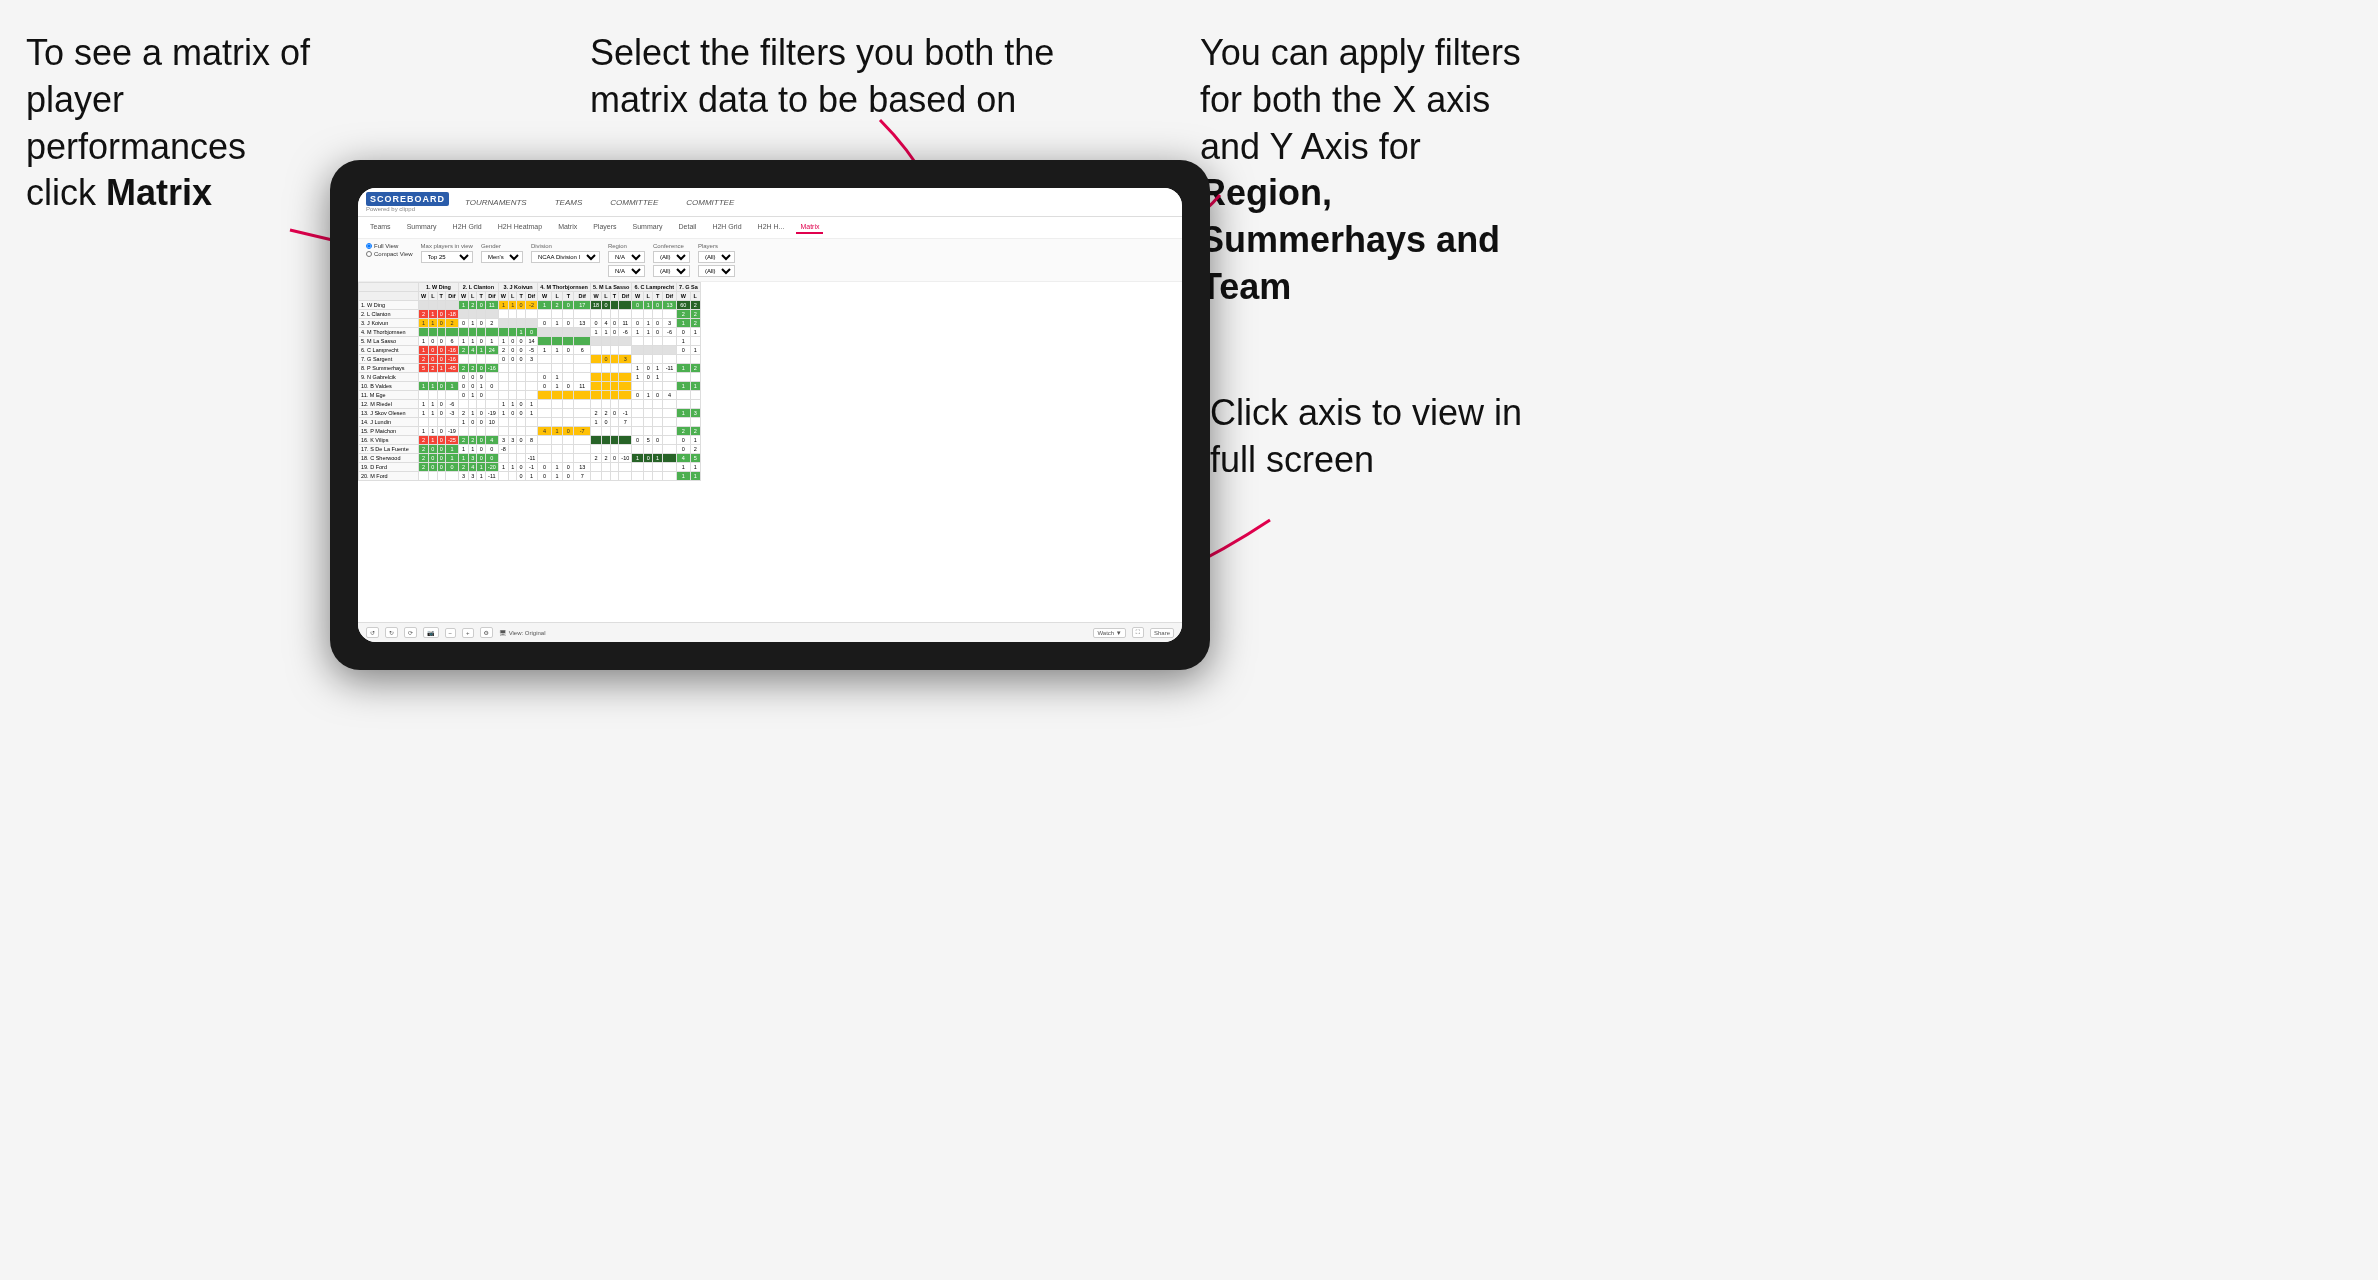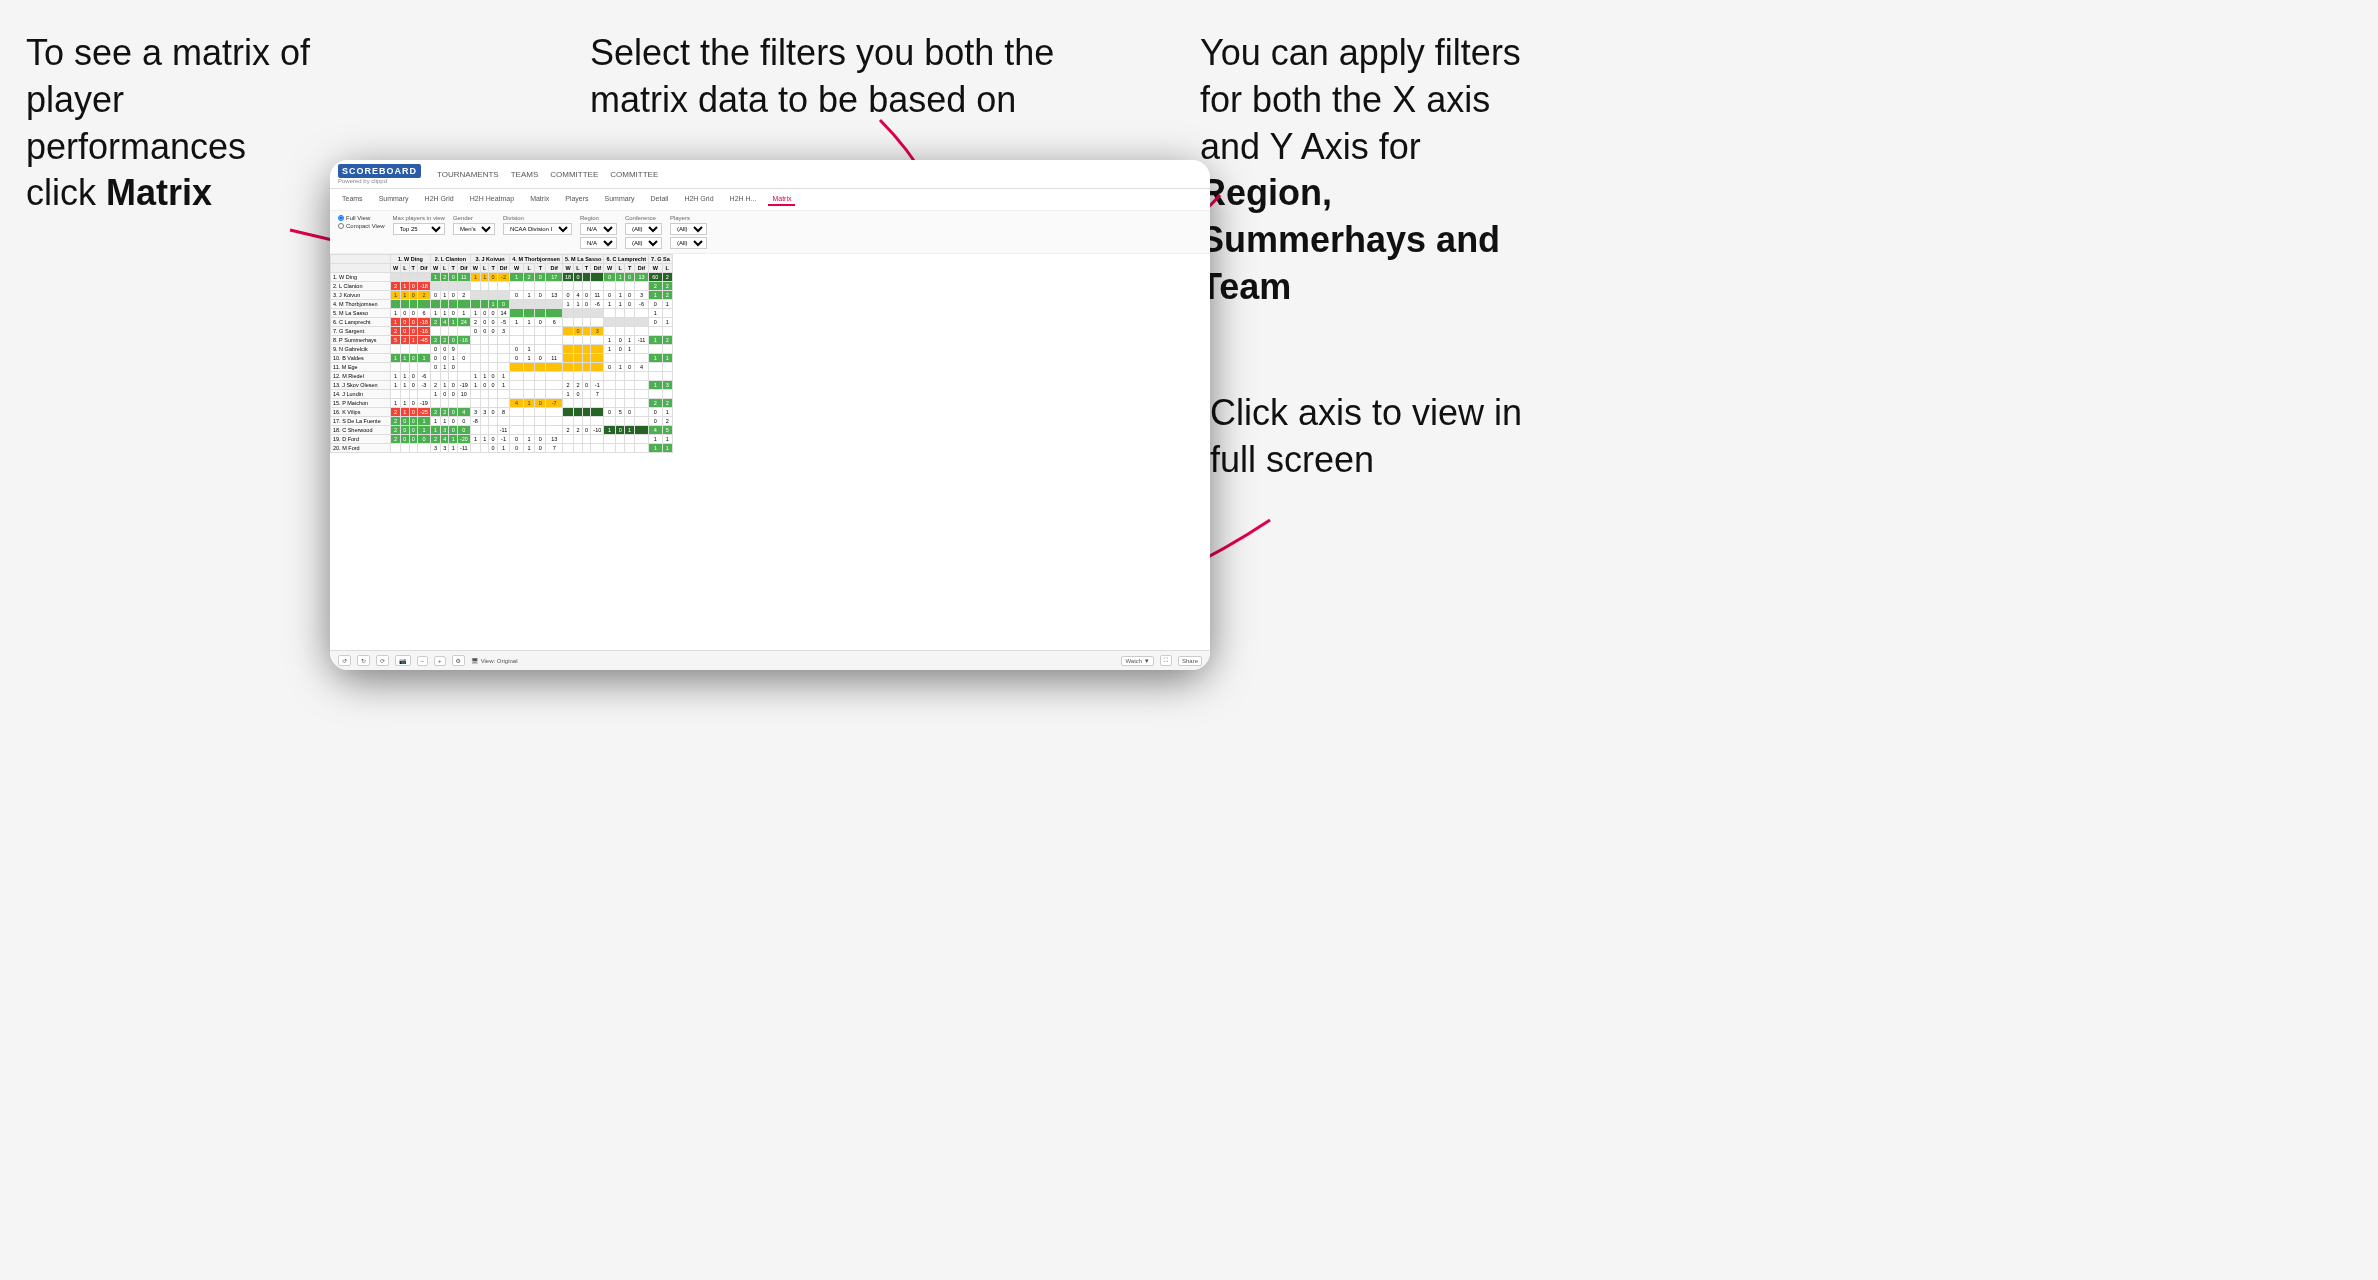--- a/index.html
+++ b/index.html
@@ -46,21 +46,21 @@
     
     .tablet-frame {
       position: absolute;
       top: 160px;
       left: 330px;
       width: 880px;
       height: 510px;
       background: #1a1a1a;
       border-radius: 30px;
       box-shadow: 0 10px 40px rgba(0,0,0,0.5);
-      padding: 0;
+      padding: 28px;
     }
     .tablet-screen {
       width: 100%;
       height: 100%;
       background: #fff;
       border-radius: 18px;
       overflow: hidden;
       position: relative;
     }
 
@@ -85,23 +85,24 @@
       background: #2a5caa;
       color: #fff;
       font-size: 9px;
       font-weight: 900;
       padding: 2px 4px;
       border-radius: 2px;
       letter-spacing: 1px;
     }
     .nav-items {
       display: flex;
-      gap: 12px;
+      gap: 28px;
       font-size: 8px;
       color: #555;
+      font-style: italic;
     }
     .nav-item {
       cursor: pointer;
       padding: 2px 0;
     }
 
     
     .sub-nav {
       display: flex;
       gap: 8px;

